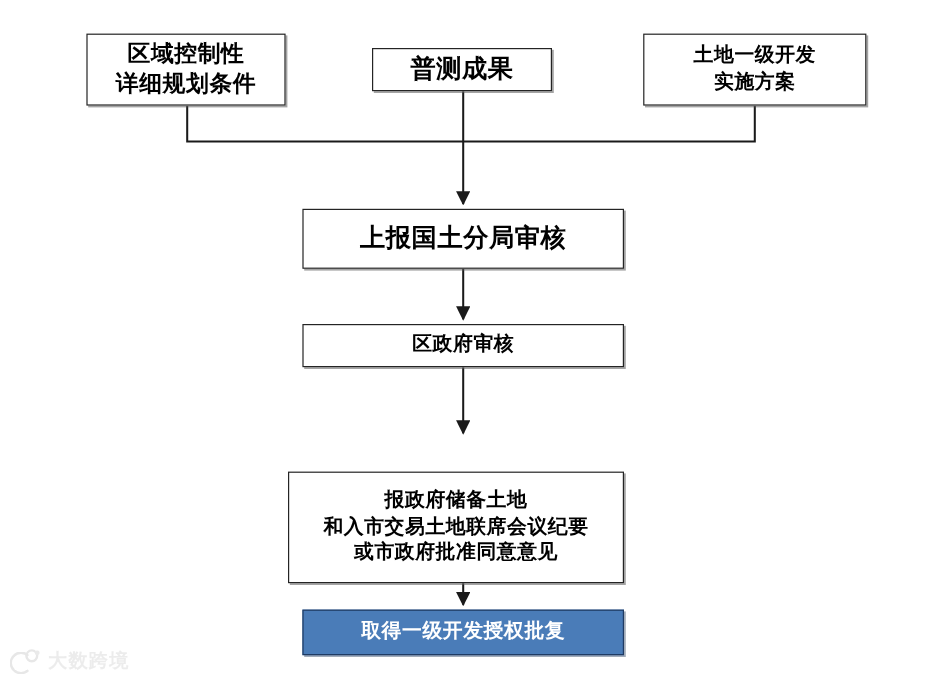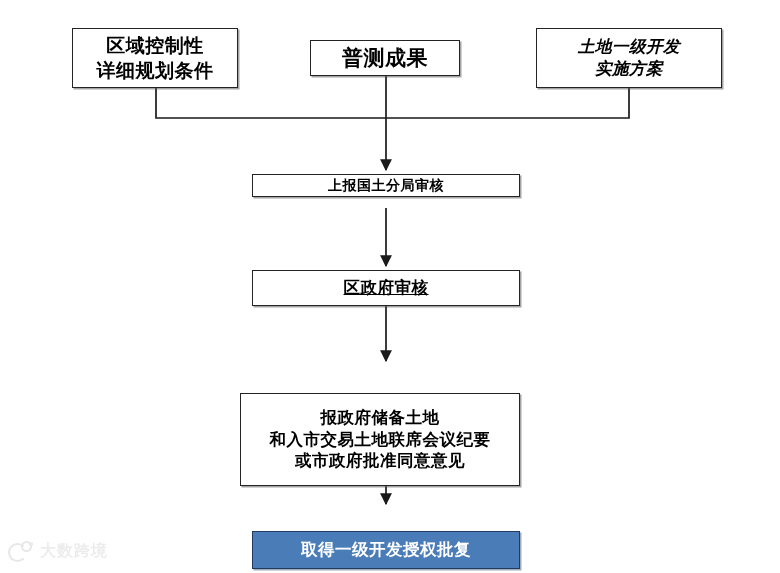--- a/index.html
+++ b/index.html
@@ -46,27 +46,26 @@
   }
   .node.plain {
     border-color: #242424;
     box-shadow: 1.5px 1.5px 0 rgba(90,90,90,0.55);
   }
   .node.accent {
     background: #4a7cb8;
     border: 1.8px solid #1f3b63;
     color: #ffffff;
     box-shadow: 1.5px 1.5px 0 rgba(70,90,115,0.5);
-    margin-top: 23px;
   }
   #n-zone     { left: 72px;  top: 28px;  width: 166px; height: 60px; font-size: 19px; }
   #n-survey   { left: 310px; top: 40px;  width: 150px; height: 36px; font-size: 21px; }
-  #n-primary  { left: 536px; top: 28px;  width: 186px; height: 60px; font-size: 16.5px; font-style: italic; }
-  #n-bureau   { left: 252px; top: 174px; width: 268px; height: 23px; font-size: 14px; }
-  #n-district { left: 252px; top: 270px; width: 268px; height: 36px; font-size: 16.5px; text-decoration: underline; }
+  #n-primary  { left: 536px; top: 28px;  width: 186px; height: 60px; font-size: 16.5px; }
+  #n-bureau   { left: 252px; top: 174px; width: 268px; height: 50px; font-size: 21px; }
+  #n-district { left: 252px; top: 270px; width: 268px; height: 36px; font-size: 16.5px; }
   #n-reserve  { left: 240px; top: 365px; width: 280px; height: 93px; font-size: 16.5px; margin-top: 28px; }
   #n-approval { left: 252px; top: 508px; width: 268px; height: 38px; font-size: 16.5px; }
 
   #watermark {
     position: absolute;
     left: 8px;
     top: 540px;
     display: flex;
     align-items: center;
     gap: 6px;

